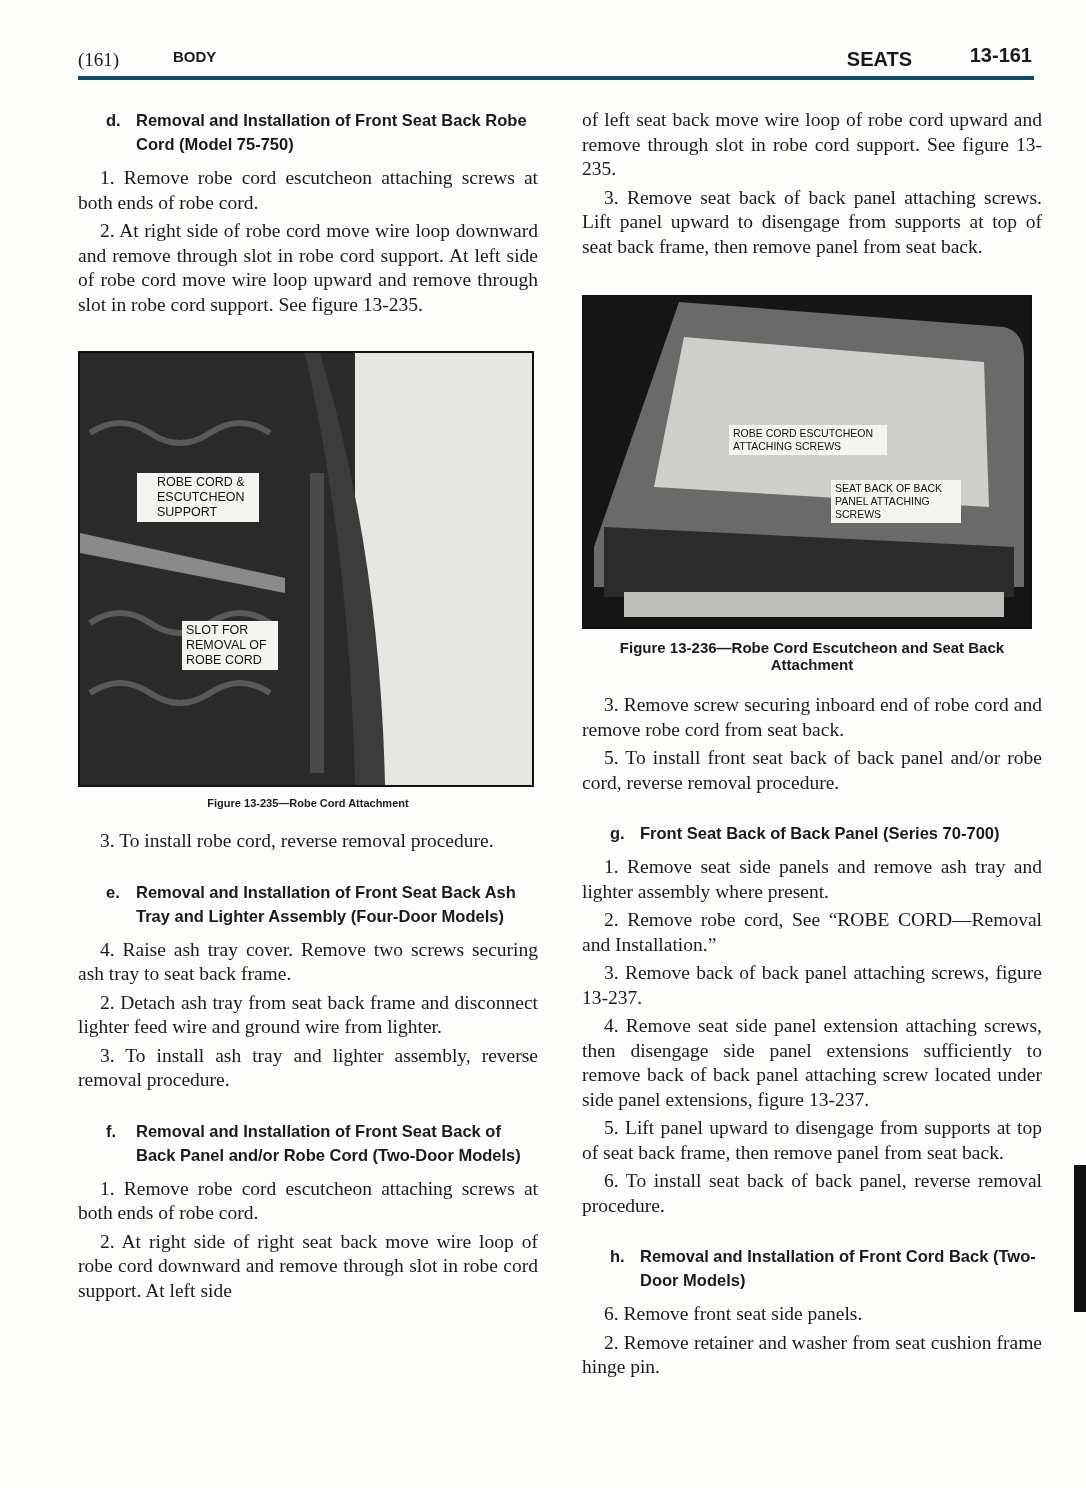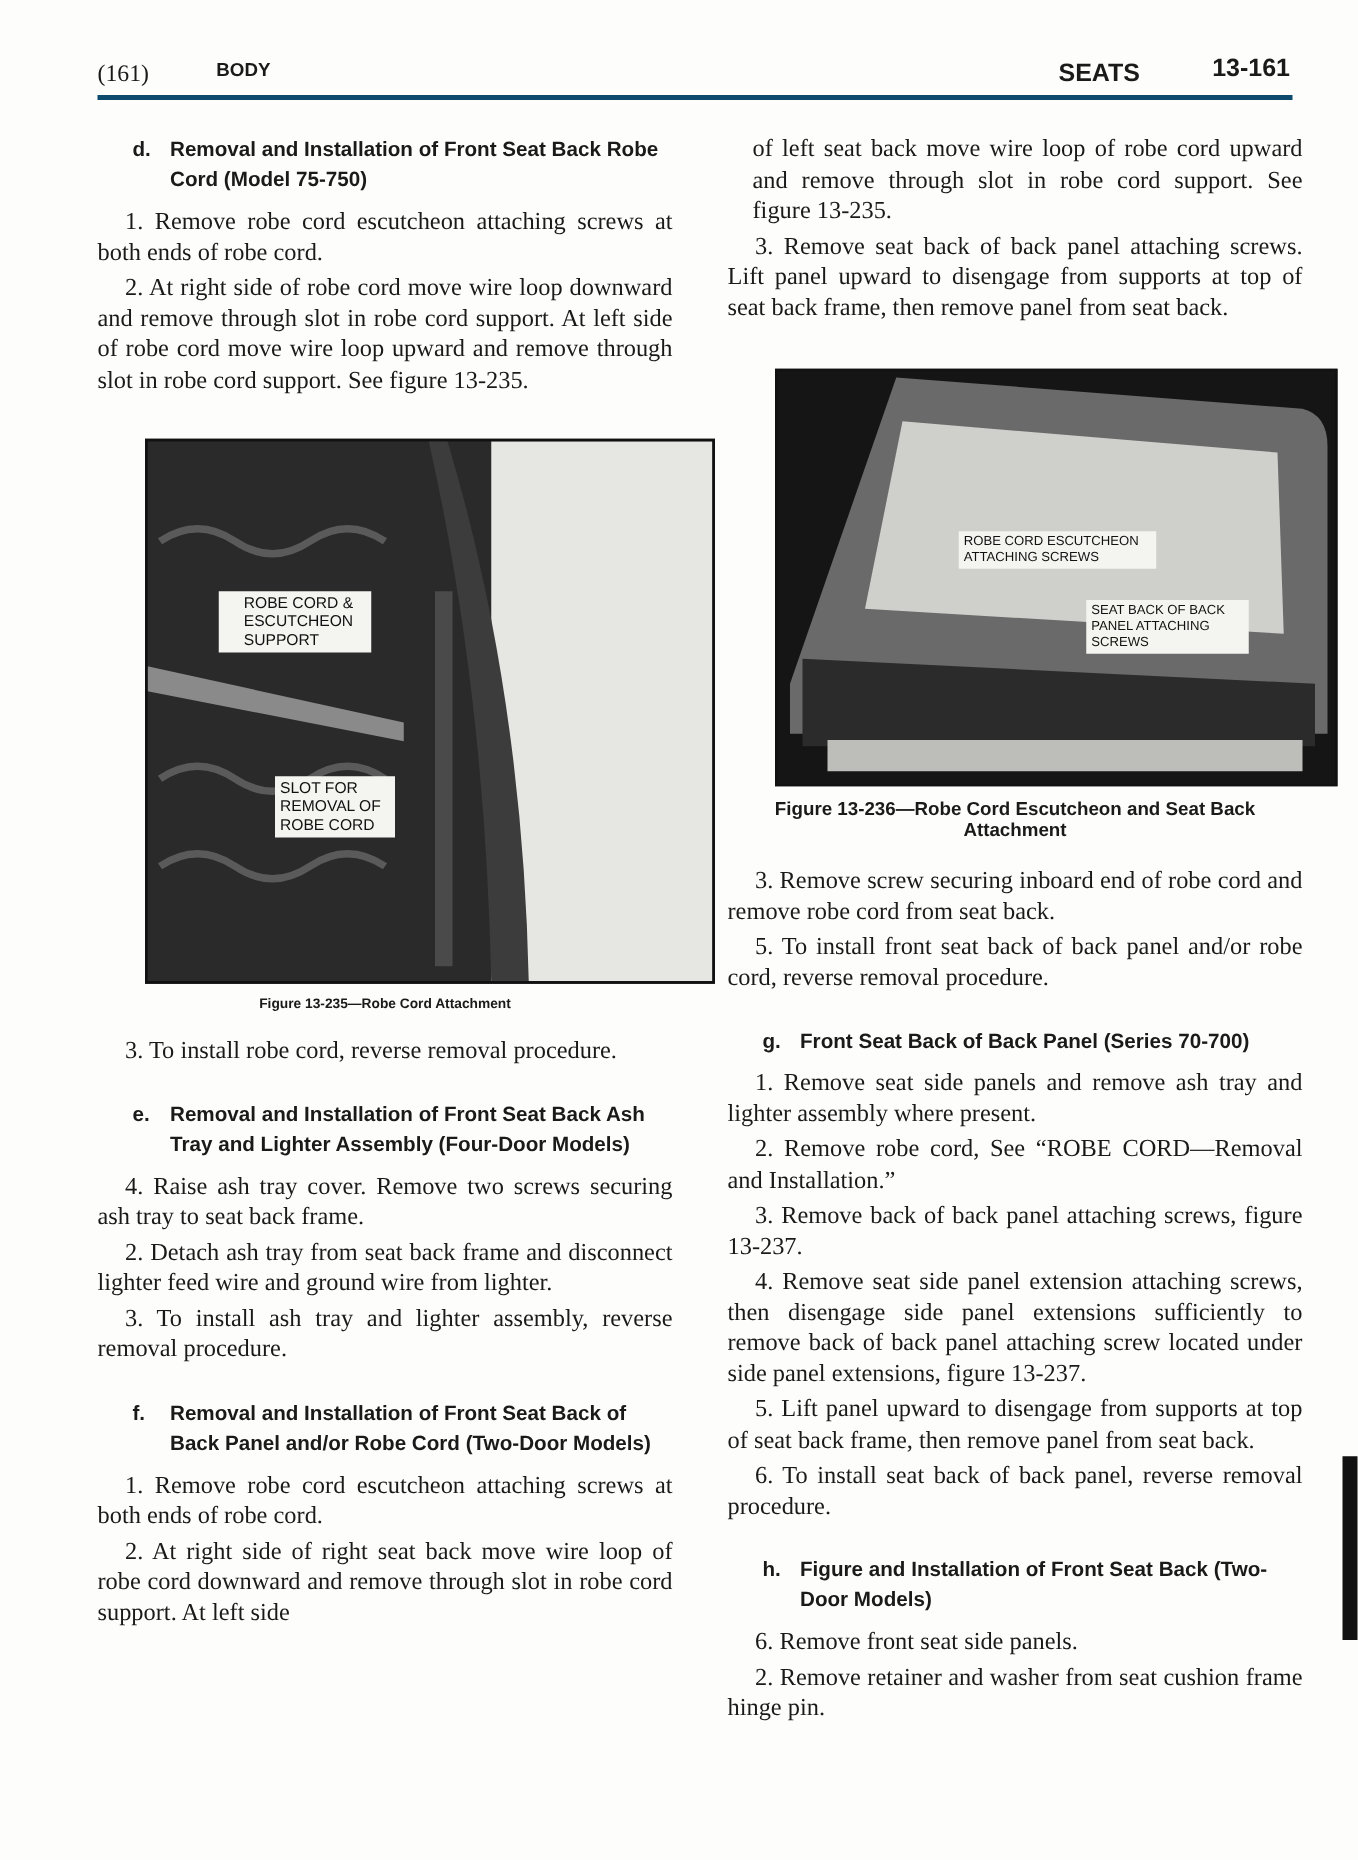--- a/index.html
+++ b/index.html
@@ -11,22 +11,22 @@
   .pageno { position: absolute; left: 0; top: 3px; font-size: 19px; font-family: "Liberation Serif", serif; }
   .section { position: absolute; left: 95px; top: 2px; font-size: 15px; font-weight: bold; font-family: "Liberation Sans", sans-serif; }
   .subsection { position: absolute; right: 122px; top: 2px; font-size: 20px; font-weight: bold; font-family: "Liberation Sans", sans-serif; }
   .pagecode { position: absolute; right: 2px; top: -2px; font-size: 20px; font-weight: bold; font-family: "Liberation Sans", sans-serif; }
   .col { position: absolute; top: 108px; width: 460px; }
   .col.left { left: 78px; }
   .col.right { left: 582px; }
   .heading { font-family: "Liberation Sans", sans-serif; font-weight: bold; font-size: 16.5px; line-height: 24px; padding-left: 58px; text-indent: -30px; margin: 0 0 10px 0; }
   .heading .letter { display: inline-block; width: 30px; text-indent: 0; }
   p.step { font-family: "Liberation Serif", serif; font-size: 19.5px; line-height: 24.5px; margin: 0 0 4px 0; text-indent: 22px; text-align: justify; }
-  p.cont { text-indent: 0; margin-left: 20px; }
-  .figure { position: relative; background: #1b1b1b; border: 2px solid #111; overflow: hidden; margin-left: 38px; }
+  p.cont { text-indent: 0; }
+  .figure { position: relative; background: #1b1b1b; border: 2px solid #111; overflow: hidden; }
   .caption { font-family: "Liberation Sans", sans-serif; font-weight: bold; font-size: 11px; text-align: center; margin: 10px 0 20px 0; }
   .callout { position: absolute; background: #f4f4f0; color: #111; font-family: "Liberation Sans", sans-serif; font-size: 12.5px; line-height: 15px; padding: 2px 4px; }
   .thumb-tab { position: absolute; left: 1074px; top: 1165px; width: 12px; height: 147px; background: #111; }
   .gap { height: 22px; }
 </style>
 </head>
 <body>
 
 <div class="header">
   <span class="pageno">(161)</span>
@@ -93,18 +93,18 @@
   <p class="step">5. To install front seat back of back panel and/or robe cord, reverse removal procedure.</p>
   <div class="gap"></div>
   <div class="heading"><span class="letter">g.</span><span>Front Seat Back of Back Panel (Series 70-700)</span></div>
   <p class="step">1. Remove seat side panels and remove ash tray and lighter assembly where present.</p>
   <p class="step">2. Remove robe cord, See “ROBE CORD—Removal and Installation.”</p>
   <p class="step">3. Remove back of back panel attaching screws, figure 13-237.</p>
   <p class="step">4. Remove seat side panel extension attaching screws, then disengage side panel extensions sufficiently to remove back of back panel attaching screw located under side panel extensions, figure 13-237.</p>
   <p class="step">5. Lift panel upward to disengage from supports at top of seat back frame, then remove panel from seat back.</p>
   <p class="step">6. To install seat back of back panel, reverse removal procedure.</p>
   <div class="gap"></div>
-  <div class="heading"><span class="letter">h.</span><span>Figure and Installation of Front Seat Back (Two-Door Models)</span></div>
+  <div class="heading"><span class="letter">h.</span><span>Removal and Installation of Front Cord Back (Two-Door Models)</span></div>
   <p class="step">6. Remove front seat side panels.</p>
   <p class="step">2. Remove retainer and washer from seat cushion frame hinge pin.</p>
 </div>
 
 <div class="thumb-tab"></div>
 
 </body></html>

